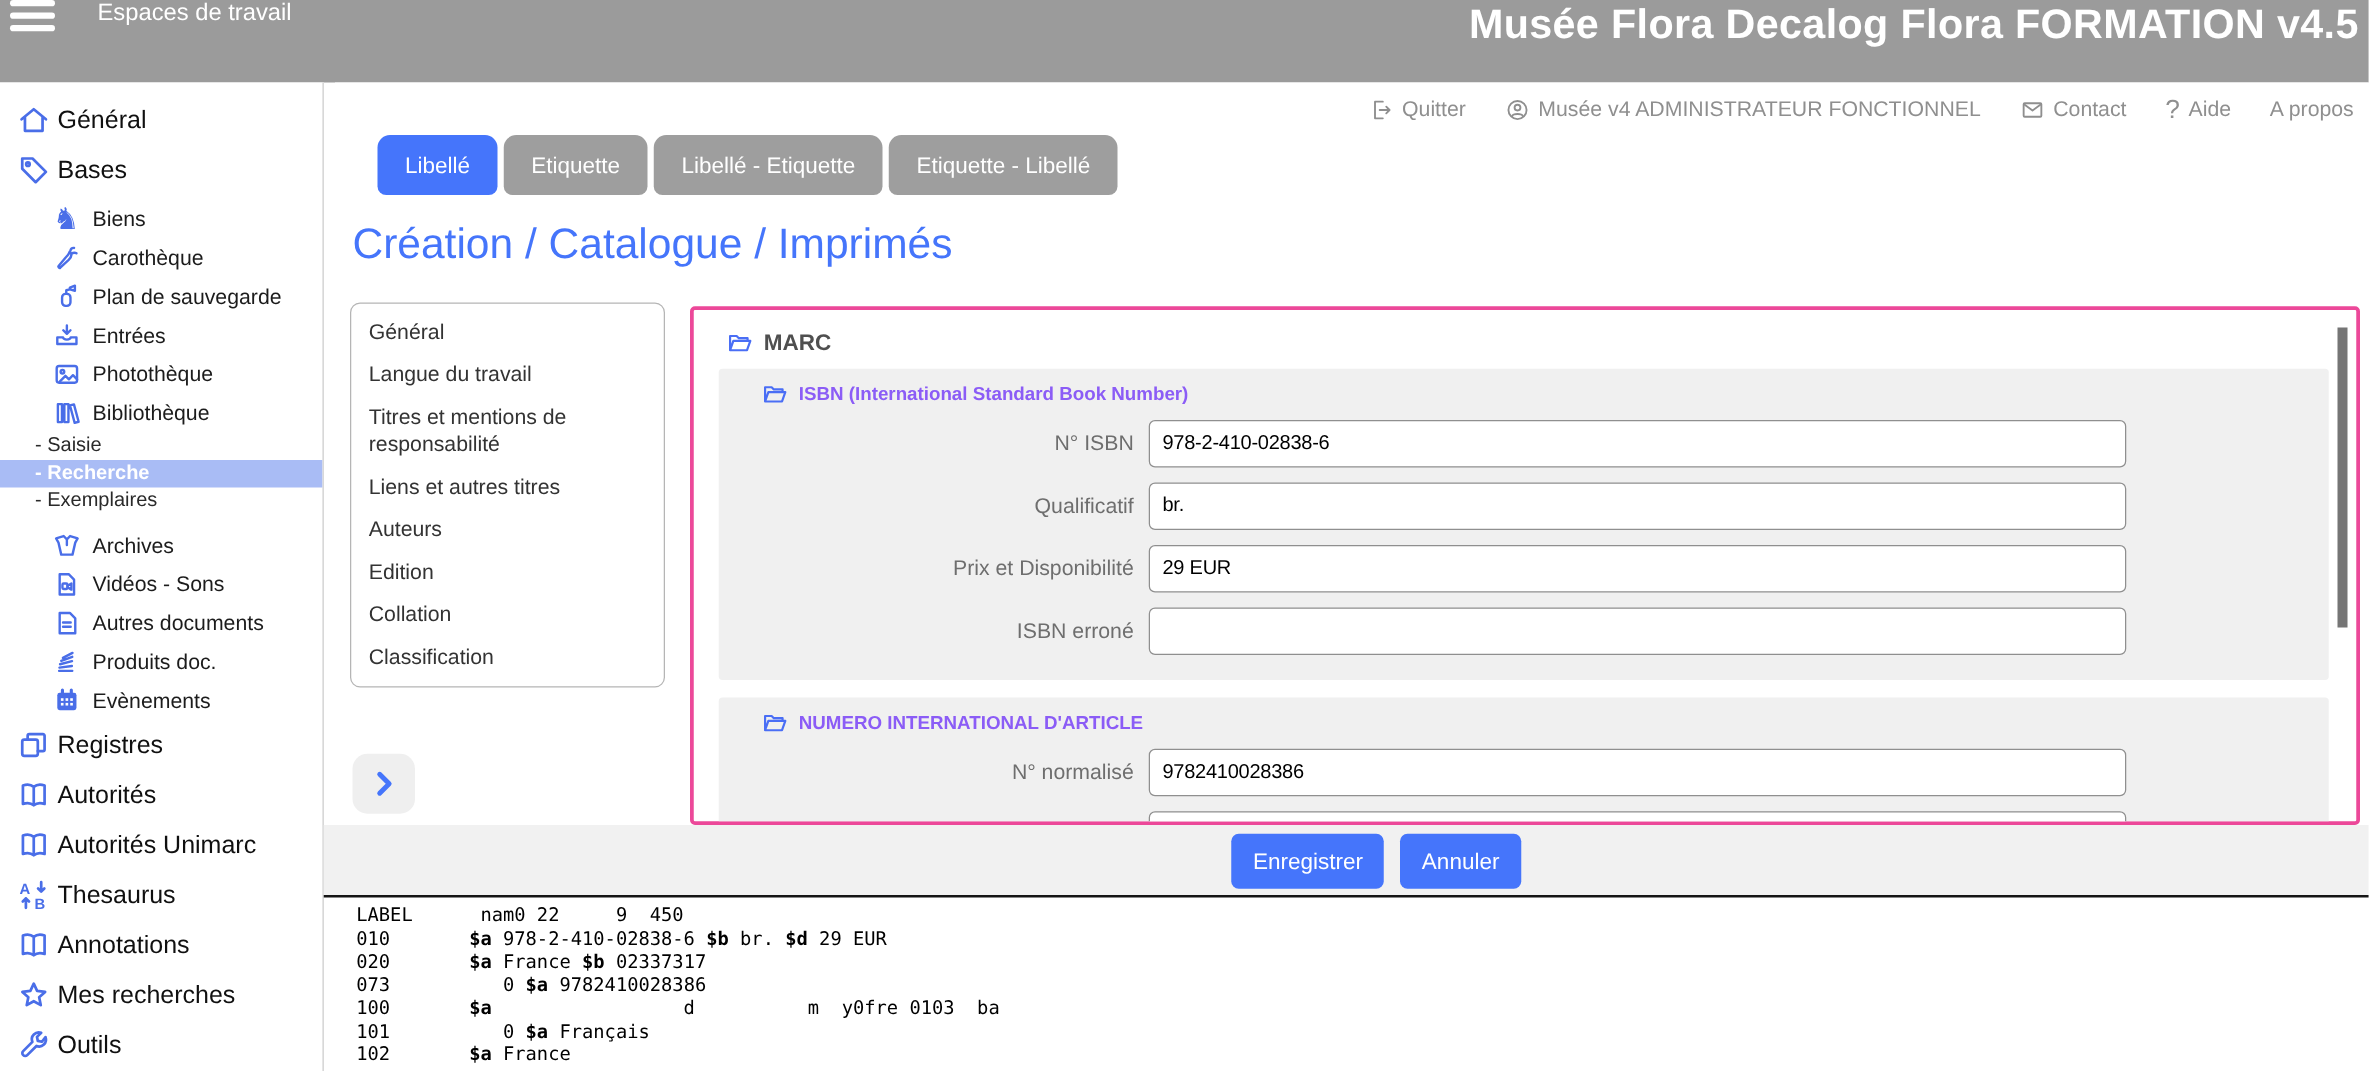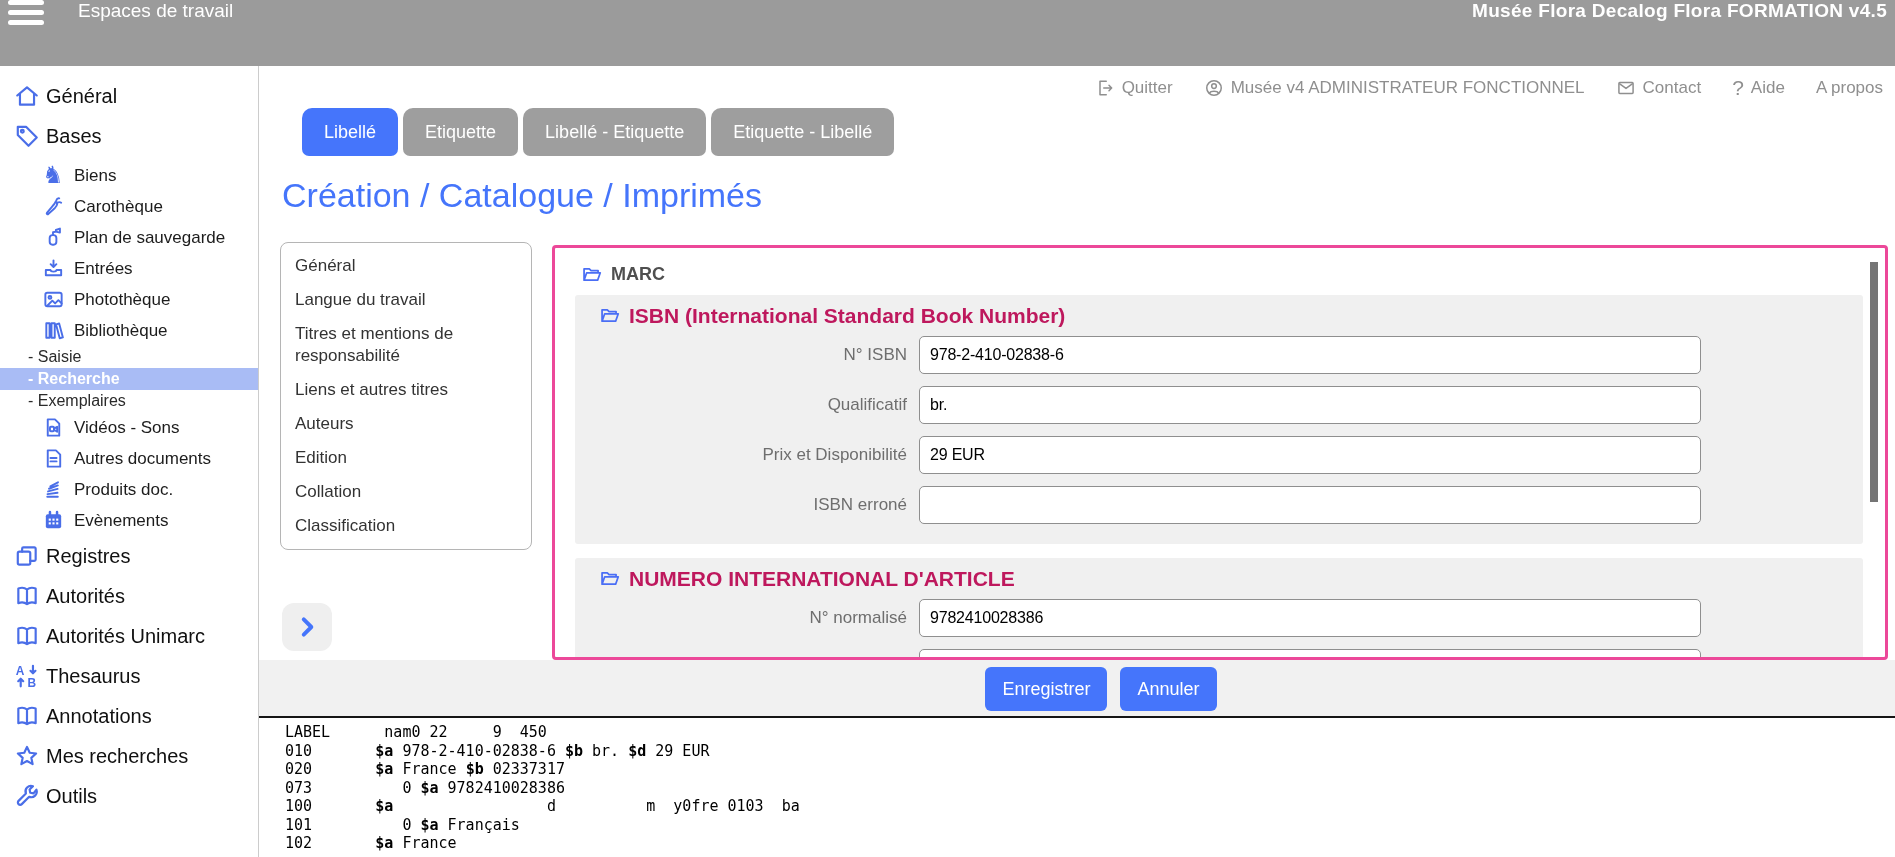--- a/index.html
+++ b/index.html
@@ -7,21 +7,21 @@
   body {
     width:1895px; height:857px; position:relative; overflow:hidden;
     background:#fff; font-family:"Liberation Sans", sans-serif;
   }
   
   .topbar { position:absolute; left:0; top:0; width:1895px; height:66px;
     background:#9b9b9b; display:flex; align-items:flex-start; }
   .hamburger { margin-left:8px; width:40px; display:flex; flex-direction:column; gap:5px; cursor:pointer; }
   .hamburger div { width:36px; height:5px; background:#fff; border-radius:3px; }
   .workspace { color:#fff; font-size:19px; margin-left:30px; }
-  .apptitle { margin-left:auto; margin-right:8px; color:#fff; font-size:19px; font-weight:bold; letter-spacing:.3px; }
+  .apptitle { margin-left:auto; margin-right:8px; color:#fff; font-size:33px; font-weight:bold; letter-spacing:.3px; }
 
   
   .userbar { position:absolute; left:268px; top:66px; right:0; height:44px; background:#fff;
     display:flex; align-items:center; justify-content:flex-end; gap:31px; padding-right:12px;
     color:#8f8f8f; font-size:17px; }
   .ub-item { display:flex; align-items:center; gap:7px; cursor:pointer; white-space:nowrap; }
   .ub-item svg { width:20px; height:20px; stroke:#8f8f8f; fill:none; stroke-width:1.8;
     stroke-linecap:round; stroke-linejoin:round; }
   .qmark { font-size:21px; color:#8f8f8f; }
 
@@ -59,22 +59,22 @@
   .next-btn svg { width:26px; height:26px; stroke:#4575fb; fill:none; stroke-width:3.6; stroke-linecap:round; stroke-linejoin:round; }
 
   
   .panel { position:absolute; left:552px; top:245px; width:1336px; height:415px; background:#fff;
     border:3px solid #ec4899; border-radius:4px; overflow:hidden; }
   .panel-header { padding:16px 0 10px 26px; display:flex; gap:9px; align-items:center;
     font-size:18px; font-weight:bold; color:#4f4f4f; }
   .fold { width:21px; height:21px; stroke:#4a6ef5; fill:none; stroke-width:2; stroke-linejoin:round; }
   .section { margin:0 22px 0 20px; background:#f0f0f0; border-radius:3px; padding:10px 0 20px 0; }
   .section + .section { margin-top:14px; }
-  .section-header { display:flex; gap:9px; align-items:center; padding-left:24px;
-    font-size:21px; font-weight:bold; color:#be185d; line-height:18px; }
+  .section-header { display:flex; gap:9px; align-items:center; padding-left:34px;
+    font-size:15px; font-weight:bold; color:#8b5cf6; line-height:18px; }
   .frow { display:flex; align-items:center; margin-top:10px; }
   .frow + .frow { margin-top:12px; }
   .flabel { width:344px; text-align:right; padding-right:12px; font-size:17px; color:#6e6e6e; flex:none; }
   .finput { width:782px; height:38px; border:1px solid #8f8f8f; border-radius:5px; background:#fff;
     font-size:16px; padding:0 10px; color:#000; font-family:"Liberation Sans", sans-serif; letter-spacing:-.2px; }
   .scroll-thumb { position:absolute; left:1870px; top:262px; width:8px; height:240px; background:#757575; cursor:pointer; }
 
   
   .btnbar { position:absolute; left:259px; top:660px; right:0; height:56px; background:#f1f1f1;
     display:flex; justify-content:center; gap:13px; padding-top:7px; padding-left:48px; }
@@ -198,20 +198,28 @@
     <span>Bibliothèque</span>
   </div>
   <div class="sb3">
     <span>- Saisie</span>
   </div>
   <div class="sb3 sel">
     <span>- Recherche</span>
   </div>
   <div class="sb3">
     <span>- Exemplaires</span>
+  </div>
+  <div class="sb2 mt8">
+    <span class="icb">
+        <svg viewBox="0 0 24 24">
+          <path d="M5 9.5l2.3 10h9.4l2.3-10M5 9.5L3 6l6.3-2L12 6.8M19 9.5L21 6l-6.3-2L12 6.8M12 6.8v4.7"></path>
+        </svg>
+      </span>
+    <span>Archives</span>
   </div>
   <div class="sb2">
     <span class="icb">
         <svg viewBox="0 0 24 24">
           <path d="M6 3.5h7.5L18 8v12.5H6z"></path>
           <rect x="8.3" y="11.3" width="4.2" height="4.6" rx="1"></rect>
           <path d="M12.5 13.2l3.3-2v5.2l-3.3-2"></path>
         </svg>
       </span>
     <span>Vidéos - Sons</span>

